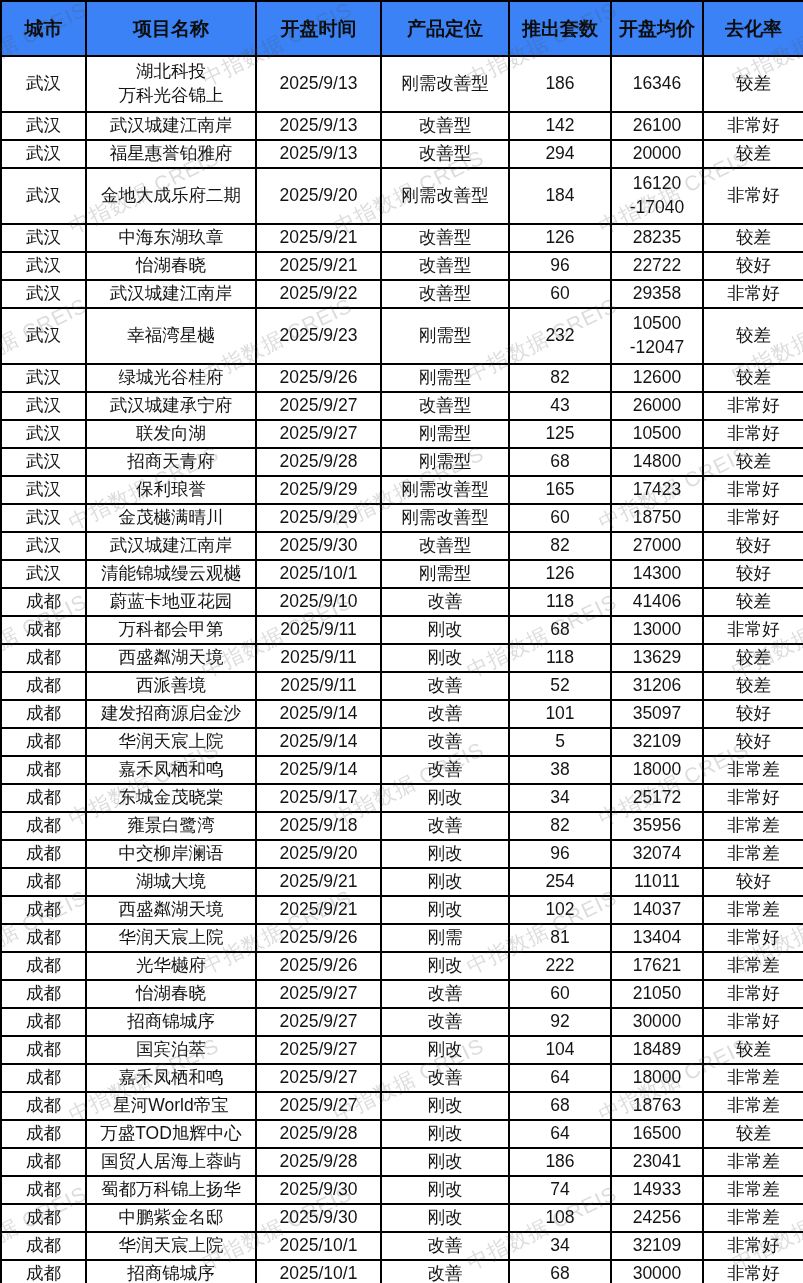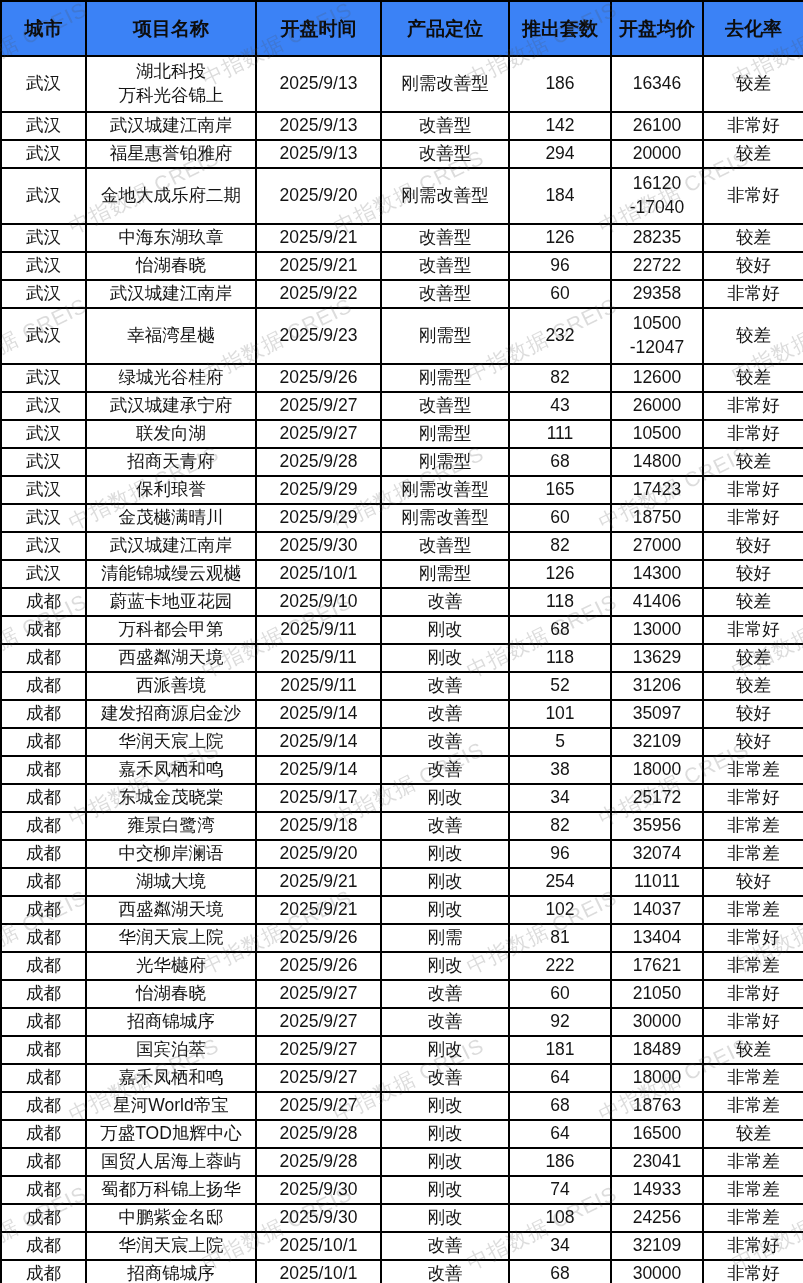--- a/index.html
+++ b/index.html
@@ -150,21 +150,21 @@
           <td>改善型</td>
           <td>43</td>
           <td>26000</td>
           <td>非常好</td>
         </tr>
         <tr>
           <td>武汉</td>
           <td>联发向湖</td>
           <td>2025/9/27</td>
           <td>刚需型</td>
-          <td>111</td>
+          <td>125</td>
           <td>10500</td>
           <td>非常好</td>
         </tr>
         <tr>
           <td>武汉</td>
           <td>招商天青府</td>
           <td>2025/9/28</td>
           <td>刚需型</td>
           <td>68</td>
           <td>14800</td>
@@ -348,21 +348,21 @@
           <td>改善</td>
           <td>92</td>
           <td>30000</td>
           <td>非常好</td>
         </tr>
         <tr>
           <td>成都</td>
           <td>国宾泊萃</td>
           <td>2025/9/27</td>
           <td>刚改</td>
-          <td>181</td>
+          <td>104</td>
           <td>18489</td>
           <td>较差</td>
         </tr>
         <tr>
           <td>成都</td>
           <td>嘉禾凤栖和鸣</td>
           <td>2025/9/27</td>
           <td>改善</td>
           <td>64</td>
           <td>18000</td>

